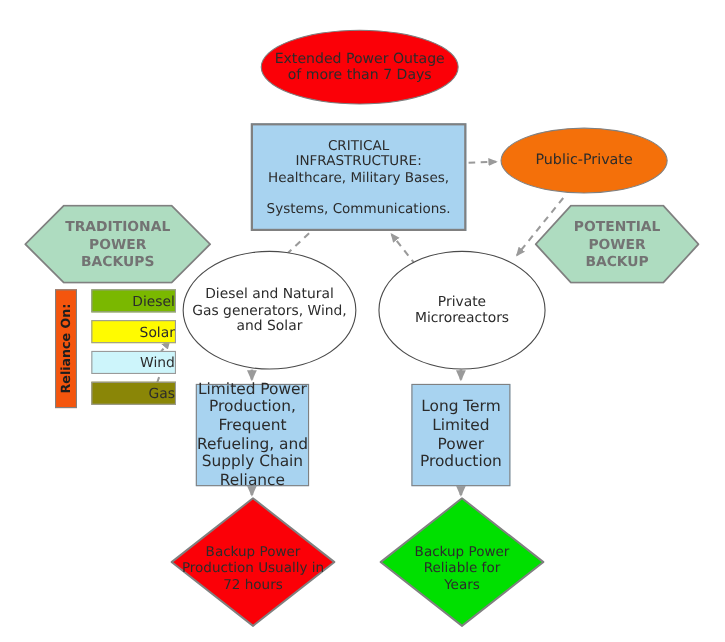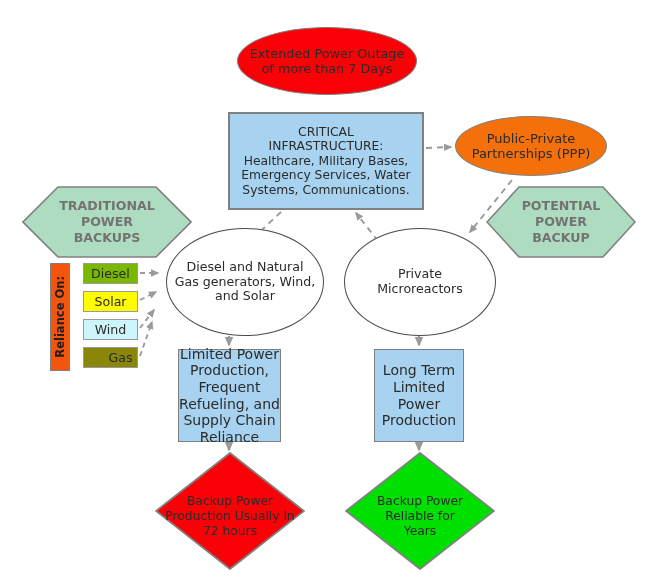--- a/index.html
+++ b/index.html
@@ -56,21 +56,21 @@
     background:#f4550d;
     border:1.5px solid #808080;
     font-size:11.5px;font-weight:bold;color:#1e1e1e;
   }
   #reliance-bar .vtext{
     writing-mode:vertical-rl;transform:rotate(180deg);white-space:nowrap;
   }
   .legend-box{
     border:1.8px solid #9a9a9a;
     font-size:12.6px;
-    left:83px;width:55px;height:21px;
+    left:83px;width:77px;height:21px;justify-content:flex-end;
   }
   #legend-diesel{top:263px;background:#7ab800;}
   #legend-solar{top:291px;background:#fffb00;}
   #legend-wind{top:319px;background:#cdf5fb;}
   #legend-gas{top:347px;background:#8a8607;padding-left:20px;}
 
   
   .main-ellipse{
     border-radius:50%;
     background:#ffffff;
@@ -149,29 +149,28 @@
     <span>Extended  Power Outage</span><br>
     <span>of more than 7 Days</span>
   </span>
 </div>
 
 <div class="node" id="critical-box">
   <span class="txt">
     <span>CRITICAL</span><br>
     <span>INFRASTRUCTURE:</span><br>
     <span>Healthcare, Military Bases,</span><br>
-    <span>Emergency Services, Water</span><br>
+    <br>
     <span>Systems, Communications.</span>
   </span>
 </div>
 
 <div class="node" id="ppp-ellipse">
   <span class="txt">
     <span>Public-Private</span><br>
-    <span>Partnerships (PPP)</span>
   </span>
 </div>
 
 <div class="hexwrap" id="trad-hex">
   <svg width="170" height="72" viewBox="0 0 170 72" xmlns="http://www.w3.org/2000/svg">
     <polygon points="36,1 134,1 169,36 134,71 36,71 1,36" fill="#aedcc0" stroke="#808080" stroke-width="1.6"></polygon>
   </svg>
   <div class="hexlabel">
     <span>
       <span>TRADITIONAL</span><br>

